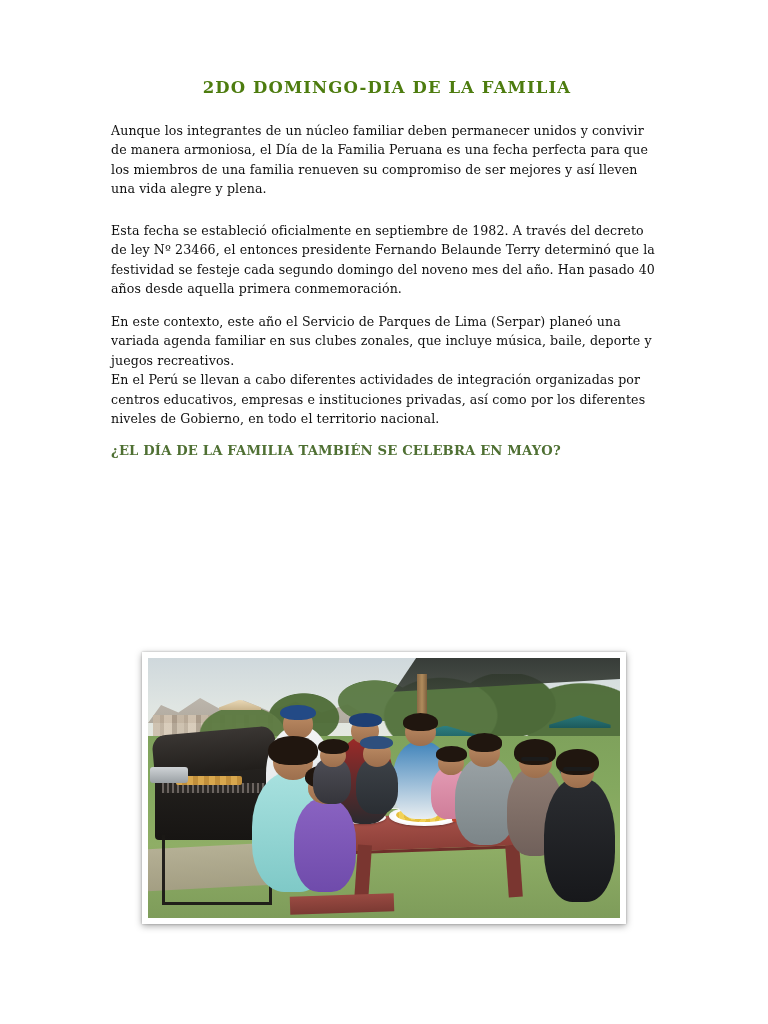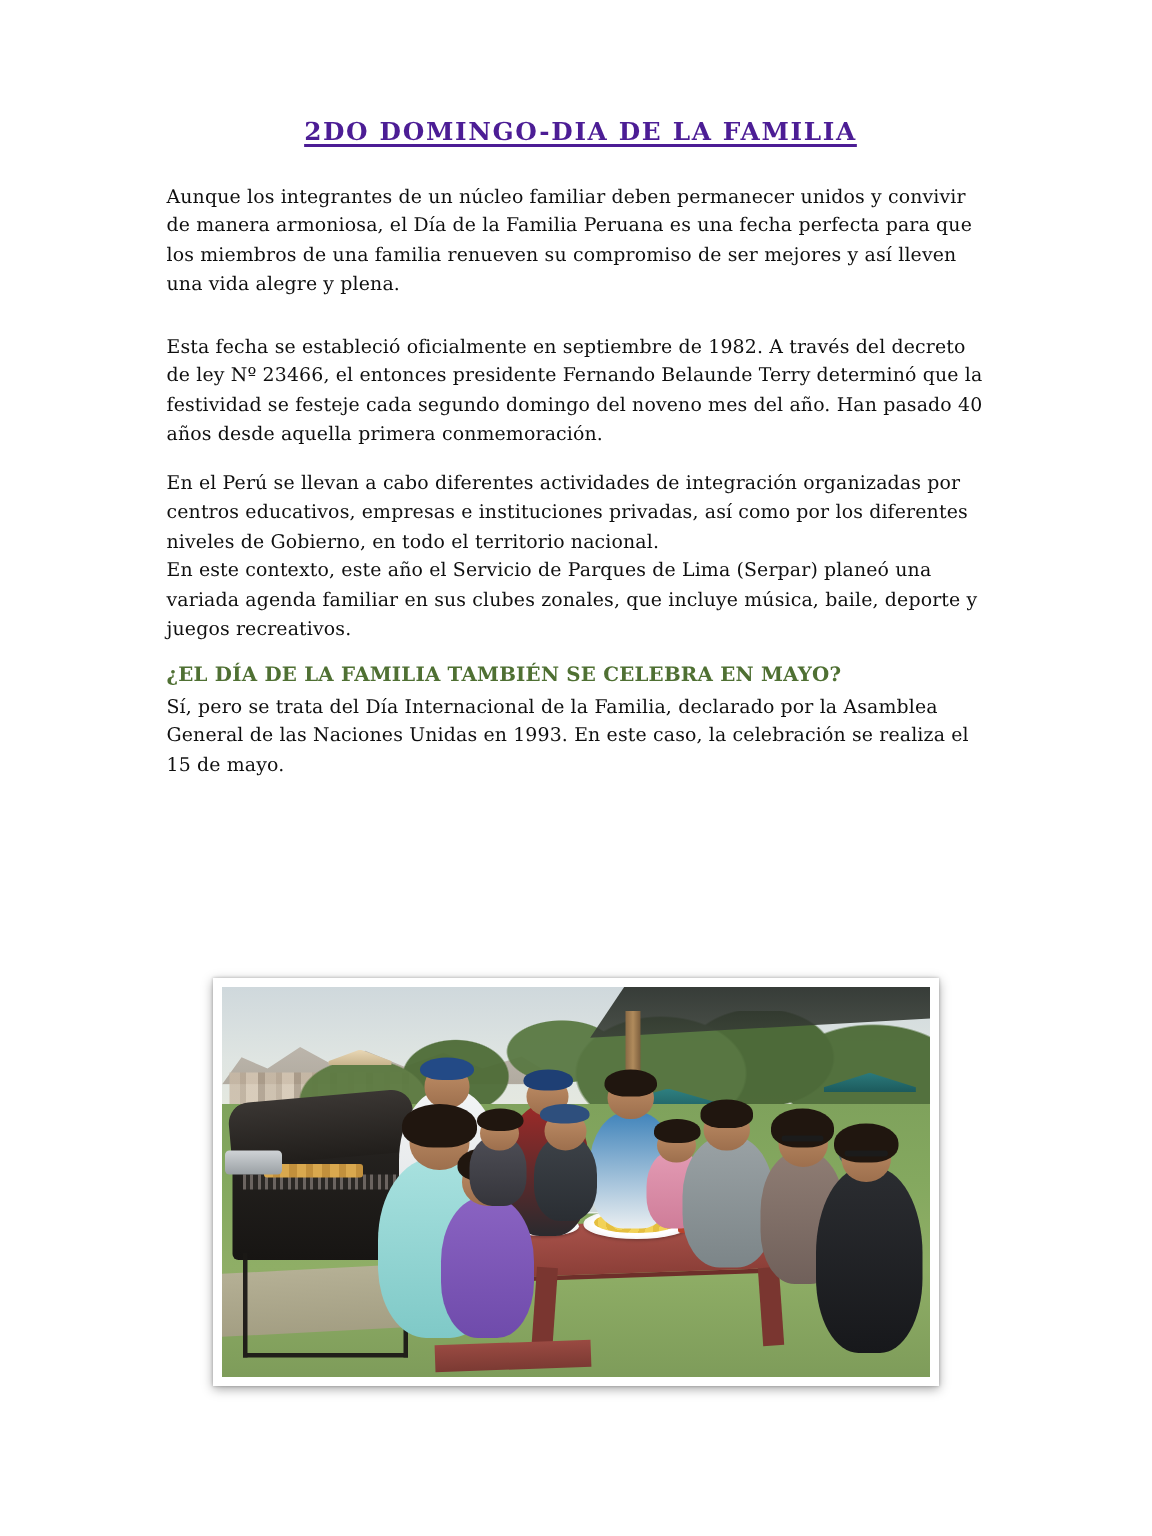--- a/index.html
+++ b/index.html
@@ -27,30 +27,29 @@
   .content {
     position: absolute;
     left: 111px;
     top: 78px;
     width: 552px;
   }
 
   
   .doc-title {
     text-align: center;
-    color: #4c1d95;
+    color: #4d7c0f;
     font-family: "DejaVu Serif", "Liberation Serif", serif;
     font-weight: bold;
     font-size: 16.5px;
     letter-spacing: 1.1px;
     margin: 0 0 22px 0;
     padding: 0;
     line-height: 1.25;
     font-stretch: expanded;
-    text-decoration: underline;
     text-underline-offset: 3px;
     text-decoration-thickness: 1.5px;
   }
 
   
   .para {
     font-family: "DejaVu Serif", "Liberation Serif", serif;
     font-size: 12.6px;
     line-height: 19.5px;
     color: #0f0f0f;
@@ -290,27 +289,26 @@
     <h1 class="doc-title">2DO DOMINGO-DIA DE LA FAMILIA</h1>
 
     <p class="para">Aunque los integrantes de un núcleo familiar deben permanecer unidos y convivir de manera armoniosa, el Día de la Familia Peruana es una fecha perfecta para que los miembros de una familia renueven su compromiso de ser mejores y así lleven una vida alegre y plena.</p>
 
     <div class="spacer-lg"></div>
 
     <p class="para"><span>Esta fecha se estableció oficialmente en septiembre de </span><b>1982</b><span>. A través del decreto de </span><b>ley Nº 23466</b><span>, el entonces presidente </span><b>Fernando Belaunde Terry</b><span> determinó que la festividad se festeje cada segundo domingo del noveno mes del año. Han pasado 40 años desde aquella primera conmemoración.</span></p>
 
     <div class="spacer-sm"></div>
 
+    <p class="para"><span>En este contexto, este año el </span><b>Servicio de Parques de Lima (Serpar)</b><span> planeó una variada </span><b>agenda familiar</b><span> en sus clubes zonales, que incluye </span><b>música, baile, deporte y juegos recreativos</b><span>.</span></p>
     <p class="para"><span>En el Perú se llevan a cabo </span><b>diferentes actividades de integración</b><span> organizadas por centros educativos, empresas e instituciones privadas, así como por los diferentes niveles de Gobierno, en todo el territorio nacional.</span></p>
-    <p class="para"><span>En este contexto, este año el </span><b>Servicio de Parques de Lima (Serpar)</b><span> planeó una variada </span><b>agenda familiar</b><span> en sus clubes zonales, que incluye </span><b>música, baile, deporte y juegos recreativos</b><span>.</span></p>
 
     <div class="spacer-sm"></div>
 
     <h2 class="section-heading">¿EL DÍA DE LA FAMILIA TAMBIÉN SE CELEBRA EN MAYO?</h2>
-    <p class="para"><span>Sí, pero se trata del </span><b>Día Internacional de la Familia</b><span>, declarado por la Asamblea General de las Naciones Unidas en 1993. En este caso, la celebración se realiza el </span><b>15 de mayo</b><span>.</span></p>
 
   </div>
 
   <div class="photo-wrap">
     <div class="photo-frame">
       <div class="photo" title="Familia reunida alrededor de una mesa de picnic en un parque, con una parrilla a la izquierda y personas al fondo sobre el césped">
 
         <div class="sky"></div>
         <div class="mountains"></div>
         <div class="bldgs"></div>

